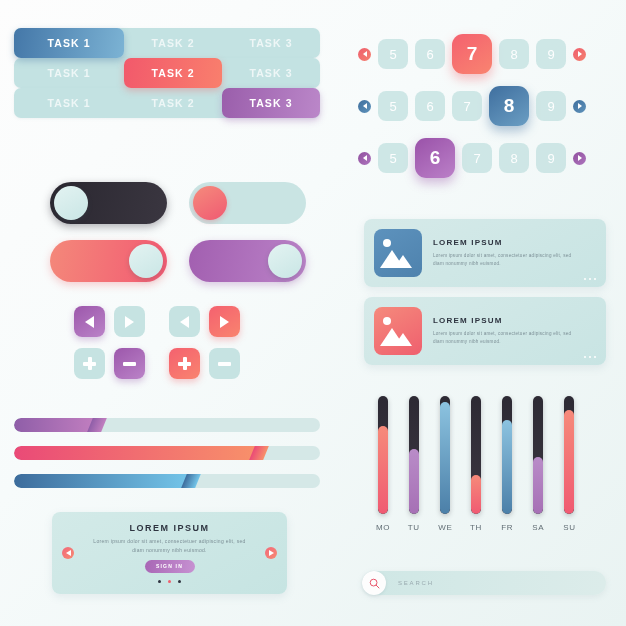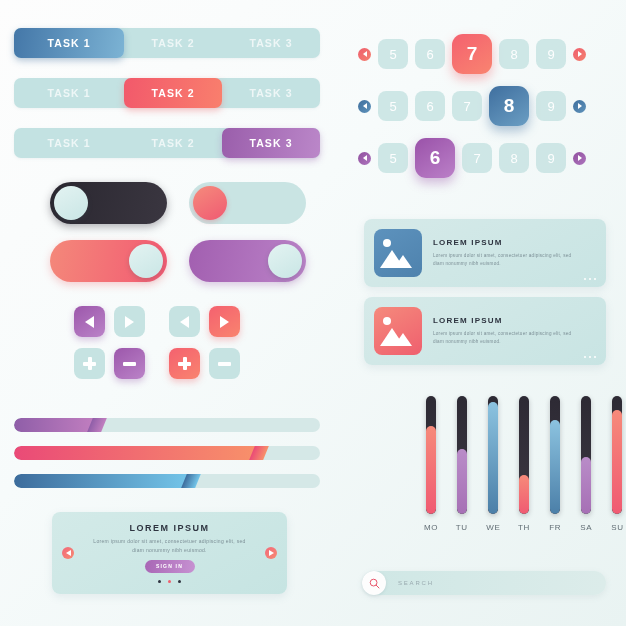--- a/index.html
+++ b/index.html
@@ -8,21 +8,21 @@
     font-family: "Liberation Sans", sans-serif;
     background: linear-gradient(135deg, #fdfdfd 0%, #f7fbfb 40%, #e9f3f2 100%);
     position: relative;
     overflow: hidden;
   }
   .canvas { position: absolute; inset: 0; }
 
   
   .taskbars { position: absolute; left: 14px; top: 28px; width: 306px; }
   .taskbar {
-    position: relative; height: 30px; margin-bottom: 20px;
+    position: relative; height: 30px; margin-bottom: 0;
     border-radius: 7px; background: #c3e2e2;
     display: flex; align-items: stretch;
     box-shadow: 0 1px 3px rgba(120,150,160,.10);
   }
   .tseg {
     flex: 1; display: flex; align-items: center; justify-content: center;
     font-size: 10.5px; letter-spacing: 1.1px; font-weight: 600;
     color: #ffffff; opacity: .72; position: relative;
   }
   .tseg.active { opacity: 1; z-index: 2; border-radius: 7px; }
@@ -166,21 +166,21 @@
       background: #fff; left: 9px; top: 10px; }
   .mthumb .mtn { position: absolute; left: 6px; bottom: 9px; width: 36px; height: 20px; }
   .mtext { margin-left: 11px; }
   .mtitle { font-size: 8px; letter-spacing: 1.2px; font-weight: 700; color: #2e3440; }
   .mbody { font-size: 4.6px; line-height: 1.85; color: #7d9097; margin-top: 5px;
       letter-spacing: .25px; width: 150px; }
   .mdots { position: absolute; right: 10px; bottom: 7px; display: flex; gap: 2.5px; }
   .mdots i { width: 2.5px; height: 2.5px; border-radius: 50%; background: #fff; display:block; }
 
   
-  .sliders { position: absolute; left: 376px; top: 396px; width: 200px; margin-left: 48px; }
+  .sliders { position: absolute; left: 376px; top: 396px; width: 200px; }
   .srow { display: flex; justify-content: space-between; align-items: flex-end; height: 118px; }
   .scol { width: 13px; display: flex; flex-direction: column; align-items: center; }
   .strack {
     width: 10px; height: 118px; border-radius: 5px;
     background: linear-gradient(180deg,#2d2a34,#3b3741);
     position: relative; overflow: hidden;
     box-shadow: 0 2px 5px rgba(45,42,52,.25);
   }
   .sfill { position: absolute; left: 0; bottom: 0; width: 100%; border-radius: 5px; }
   .sfill.red    { background: linear-gradient(180deg,#f68a7a,#f05a72); }

